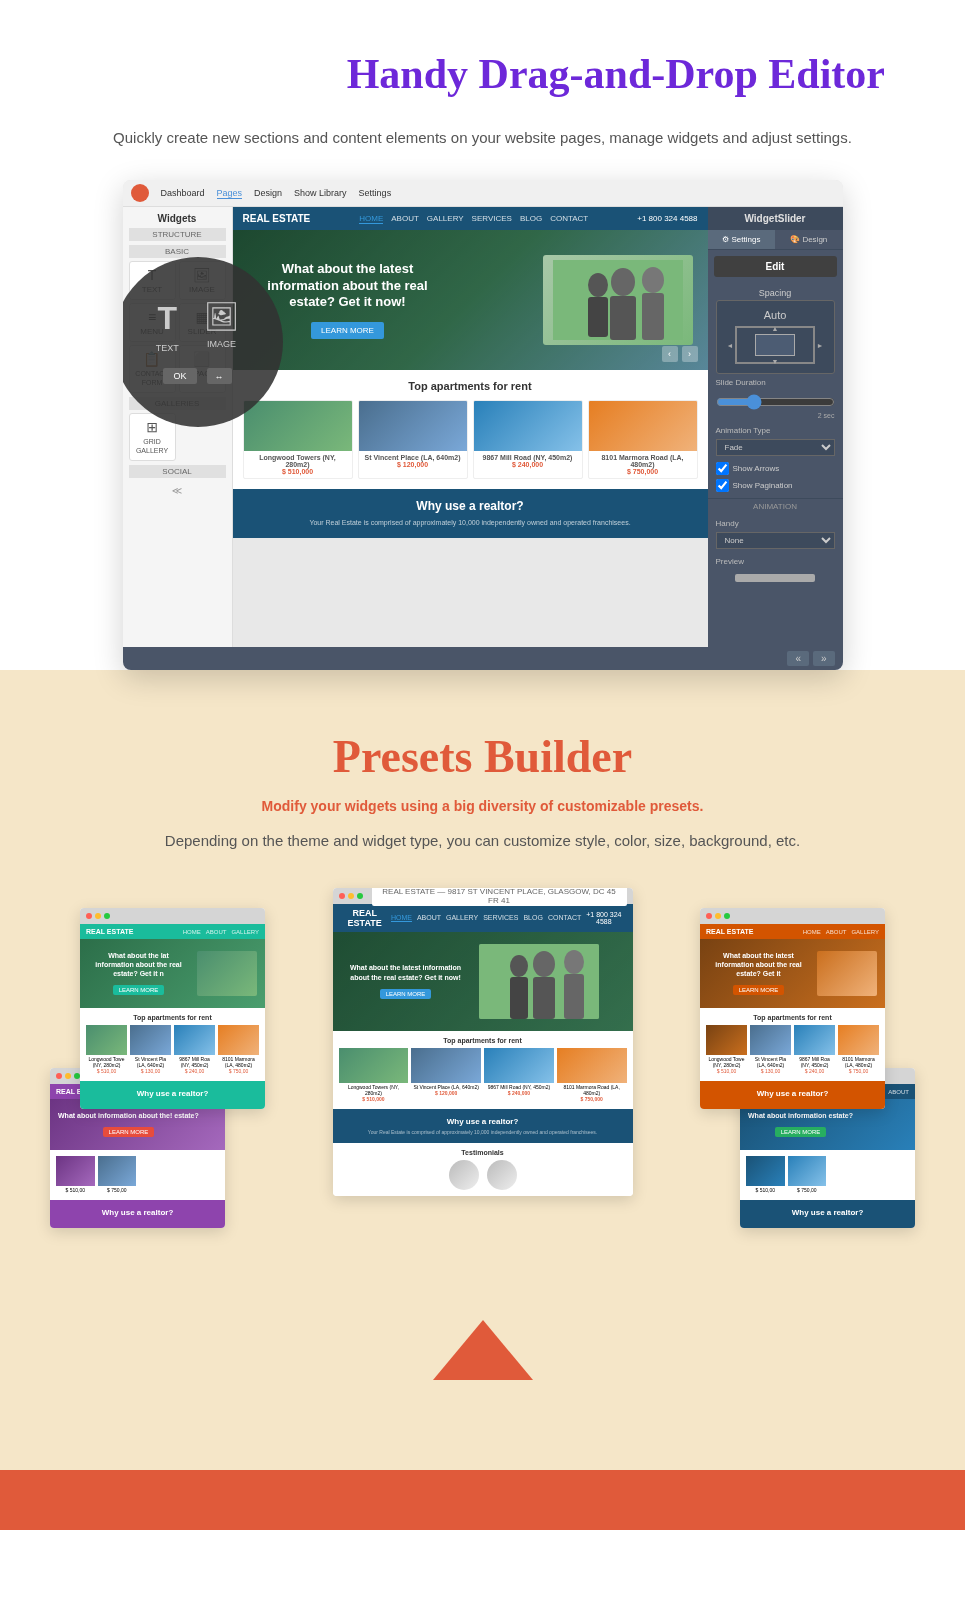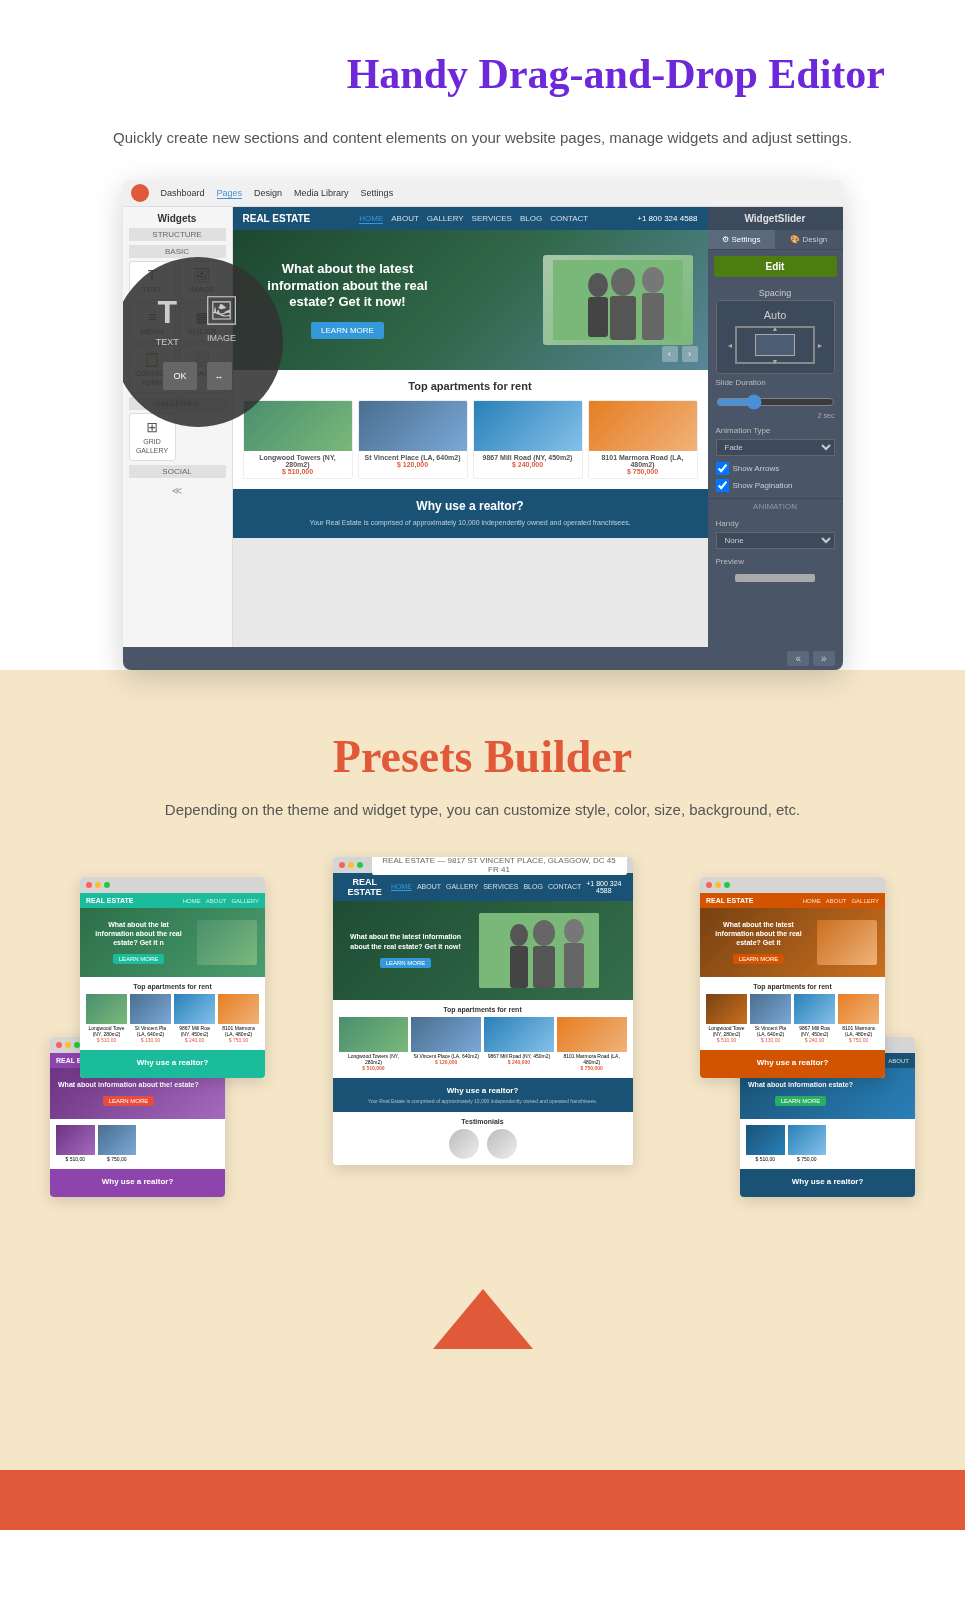--- a/index.html
+++ b/index.html
@@ -181,21 +181,21 @@
     }
     .widget-circle-buttons {
       display: flex;
       gap: 10px;
       margin-top: 5px;
     }
     .widget-btn-ok {
       background: #666;
       color: #fff;
       border: none;
-      padding: 9px 10px;
+      padding: 3px 10px;
       font-size: 9px;
       border-radius: 2px;
       cursor: pointer;
     }
     .widget-btn-arrow {
       background: #666;
       color: #fff;
       border: none;
       padding: 3px 8px;
       font-size: 9px;
@@ -377,21 +377,21 @@
       text-align: center;
       font-size: 8px;
       cursor: pointer;
       color: #ccc;
     }
     .panel-tab.active {
       background: #5a6a7c;
       color: #fff;
     }
     .edit-btn {
-      background: #4d7c0f;
+      background: #404040;
       color: #fff;
       border: none;
       width: calc(100% - 12px);
       margin: 6px;
       padding: 5px;
       font-size: 10px;
       font-weight: bold;
       border-radius: 3px;
       cursor: pointer;
     }
@@ -603,21 +603,21 @@
   <p>Quickly create new sections and content elements on your website pages, manage widgets and adjust settings.</p>
 
   <div class="browser-mockup">
 
 
     <div class="cms-toolbar">
       <div class="cms-logo"></div>
       <span class="cms-nav-item">Dashboard</span>
       <span class="cms-nav-item active">Pages</span>
       <span class="cms-nav-item">Design</span>
-      <span class="cms-nav-item">Media Library</span>
+      <span class="cms-nav-item">Show Library</span>
       <span class="cms-nav-item">Settings</span>
     </div>
 
     <div class="editor-area">
 
       <div class="widgets-panel">
         <div class="widgets-title">Widgets</div>
         <div class="widgets-section-label">STRUCTURE</div>
         <div class="widgets-section-label">BASIC</div>
         <div class="widget-grid">
@@ -822,20 +822,21 @@
 
     <div style="background:#4a5568; display:flex; justify-content:flex-end; padding:4px 8px;">
       <button style="background:#5a6a7c; color:#ccc; border:none; padding:2px 8px; font-size:10px; cursor:pointer; border-radius:2px;">«</button>
       <button style="background:#5a6a7c; color:#ccc; border:none; padding:2px 8px; font-size:10px; cursor:pointer; border-radius:2px; margin-left:4px;">»</button>
     </div>
   </div>
 </div>
 
 <div class="section-presets">
   <h2>Presets Builder</h2>
+  <p class="presets-subtitle">Modify your widgets using a big diversity of customizable presets.</p>
   <p class="presets-description">Depending on the theme and widget type, you can customize style, color, size, background, etc.</p>
 
   <div class="presets-mockup-group">
 
     <div class="preset-browser preset-left-1" style="background:#fff;">
       <div class="preset-browser-bar" style="background:#d5d5d5;">
         <div class="preset-dot" style="background:#ff5f56;"></div>
         <div class="preset-dot" style="background:#ffbd2e;"></div>
         <div class="preset-dot" style="background:#27c93f;"></div>
       </div>

